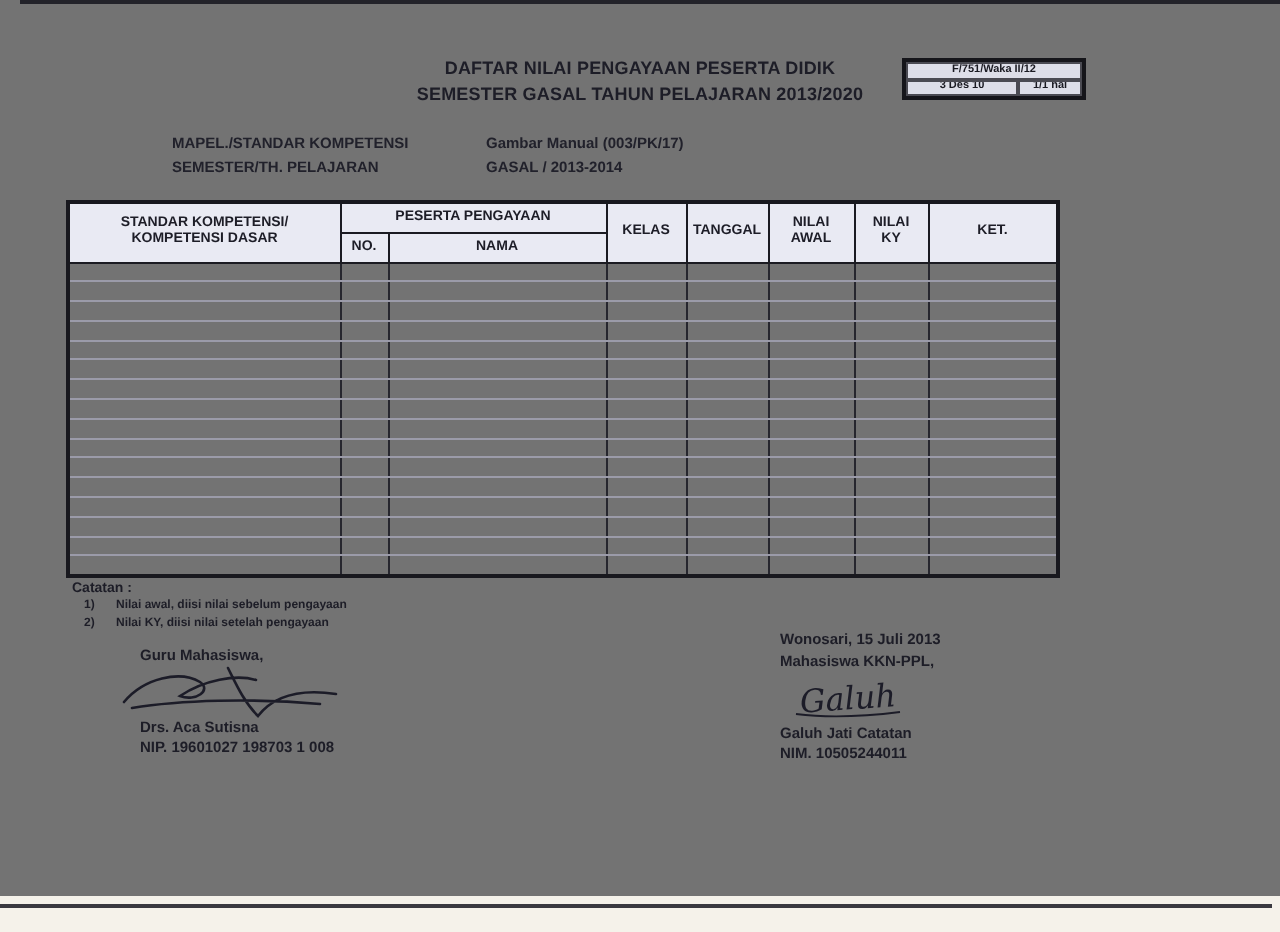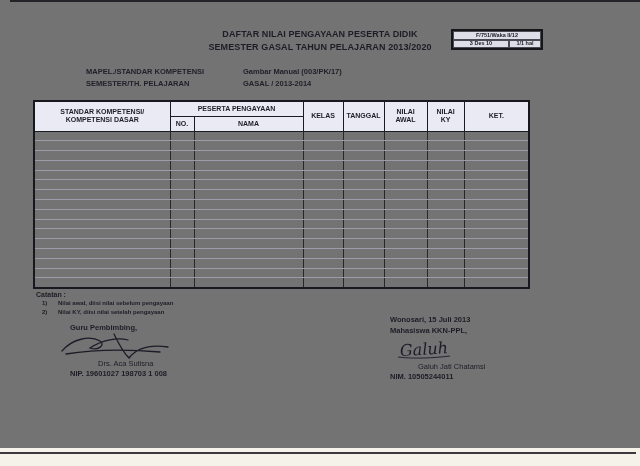--- a/index.html
+++ b/index.html
@@ -75,21 +75,21 @@
   
   .notes { position:absolute; left:36px; top:290px; color:#1d1d27; }
   .notes-title { font-size:7px; font-weight:bold; line-height:9px; }
   .note-item { display:flex; font-size:6px; font-weight:bold; line-height:9px; }
   .note-num { width:22px; padding-left:6px; }
 
   
   .sig-left { position:absolute; left:70px; top:322px; color:#1d1d27; }
   .sig-right { position:absolute; left:390px; top:314px; color:#1d1d27; }
   .sig-line { font-size:7.5px; font-weight:bold; line-height:11px; }
-  .sig-name { font-size:7.5px; font-weight:normal; line-height:10px;margin-left:28px; }
+  .sig-name { font-size:7.5px; font-weight:bold; line-height:10px; }
   .sig-nip { font-size:7.5px; font-weight:bold; line-height:10px; }
   .sig-space-left { position:relative; width:110px; height:26px; }
   .sig-space-right { position:relative; width:110px; height:26px; }
   .sig-svg { position:absolute; left:-14px; top:-2px; }
   .sig-svg-right { position:absolute; left:4px; top:-1px; }
 </style>
 </head>
 <body>
 
 <div class="scan-page">
@@ -329,40 +329,40 @@
       <span class="note-num">1)</span>
       <span>Nilai awal, diisi nilai sebelum pengayaan</span>
     </div>
     <div class="note-item">
       <span class="note-num">2)</span>
       <span>Nilai KY, diisi nilai setelah pengayaan</span>
     </div>
   </div>
 
   <div class="sig-left">
-    <div class="sig-line">Guru Pembimbing,</div>
+    <div class="sig-line">Guru Mahasiswa,</div>
     <div class="sig-space-left">
       <svg class="sig-svg" width="120" height="32" viewBox="0 0 120 32">
         <path d="M6 20 C 16 8, 34 4, 44 10 C 50 14, 42 20, 34 17 C 46 9, 62 6, 72 9
                  M 58 3 C 62 11, 66 20, 73 27 C 80 18, 92 13, 112 16
                  M 10 23 C 34 19, 70 18, 104 21" fill="none" stroke="#1c1c28" stroke-width="1.3" stroke-linecap="round"></path>
       </svg>
     </div>
     <div class="sig-name">Drs. Aca Sutisna</div>
     <div class="sig-nip">NIP. 19601027 198703 1 008</div>
   </div>
 
   <div class="sig-right">
     <div class="sig-line">Wonosari, 15 Juli 2013</div>
     <div class="sig-line">Mahasiswa KKN-PPL,</div>
     <div class="sig-space-right">
       <svg class="sig-svg-right" width="100" height="30" viewBox="0 0 100 30">
         <text x="6" y="19" font-family="DejaVu Serif, serif" font-style="italic" font-size="16" fill="#1c1c28" transform="rotate(-4 40 15)">Galuh</text>
         <path d="M4 22 C 20 24, 40 23, 56 21" fill="none" stroke="#1c1c28" stroke-width="0.9"></path>
       </svg>
     </div>
-    <div class="sig-name">Galuh Jati Chatamsi</div>
+    <div class="sig-name">Galuh Jati Catatan</div>
     <div class="sig-nip">NIM. 10505244011</div>
   </div>
 
   <div class="scan-bottom-strip"></div>
   <div class="scan-bottom-line"></div>
 </div>
 
 </body></html>

